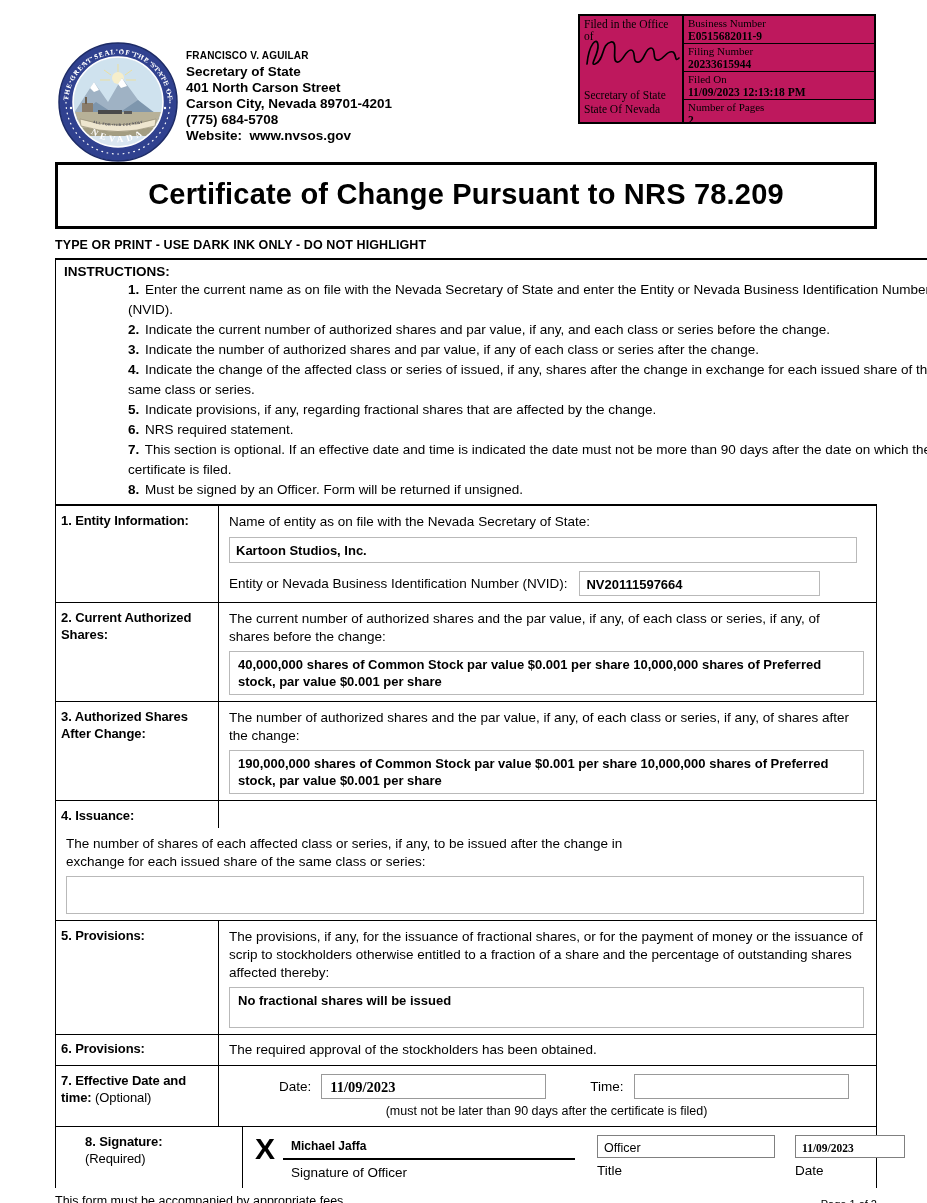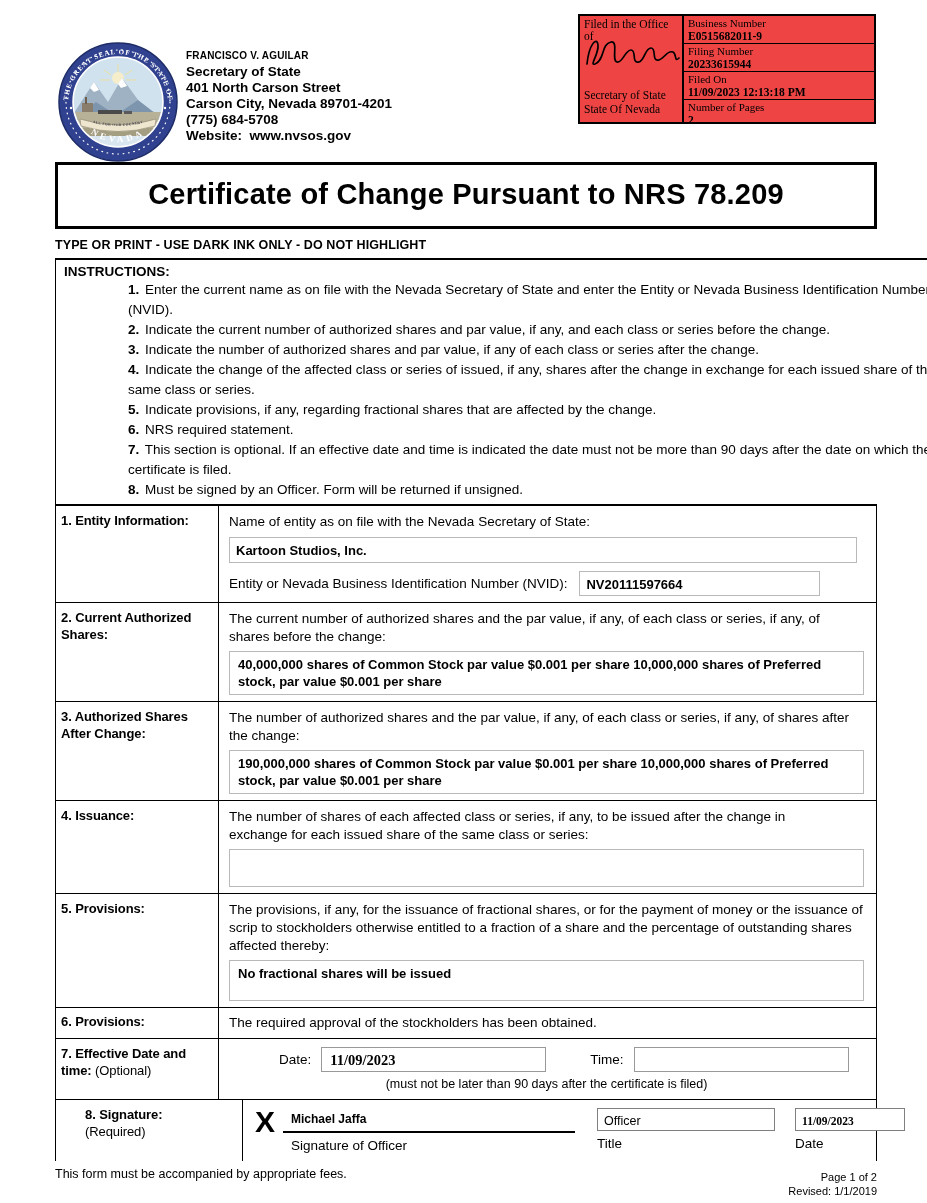--- a/index.html
+++ b/index.html
@@ -7,21 +7,21 @@
   body { width:927px; font-family:"Liberation Sans", sans-serif; color:#000; }
   .page { position:relative; width:927px; height:1203px; background:#fff; overflow:hidden; }
 
   
   .header { position:relative; height:162px; }
   .seal { position:absolute; left:58px; top:42px; width:120px; height:120px; }
   .sos-block { position:absolute; left:186px; top:50px; }
   .sos-name { font-size:10px; font-weight:bold; margin-bottom:3px; letter-spacing:.2px; }
   .sos-line { font-size:13.5px; font-weight:bold; line-height:16px; }
   .filing-box { position:absolute; left:578px; top:14px; width:298px; height:110px;
-    border:2px solid #000; display:flex; font-family:"Liberation Serif", serif; background:#ef4444; }
+    border:2px solid #000; display:flex; font-family:"Liberation Serif", serif; background:#be185d; }
   .fb-left { width:104px; border-right:2px solid #000; position:relative; padding:2px 4px; font-size:11.5px; }
   .fb-sig { position:absolute; left:1px; top:16px; width:100px; height:46px; }
   .fb-officer { position:absolute; left:4px; top:72px; font-size:11.5px; line-height:14px; }
   .fb-right { flex:1; display:flex; flex-direction:column; }
   .fb-cell { flex:1; border-bottom:1px solid #000; padding:0 4px; font-size:11px; line-height:13px; padding-top:1px; }
   .fb-cell:last-child { border-bottom:none; }
   .fb-val { font-weight:bold; font-size:11.5px; }
 
   
   .title-box { margin-left:55px; width:822px; border:3px solid #000; }
@@ -217,21 +217,21 @@
     </div>
 
     <div class="form-row" style="min-height:93px;">
       <div class="row-label">3. Authorized Shares After Change:</div>
       <div class="row-content">
         <div>The number of authorized shares and the par value, if any, of each class or series, if any, of shares after the change:</div>
         <div class="field-box value-box vb-2line">190,000,000 shares of Common Stock par value $0.001 per share 10,000,000 shares of Preferred stock, par value $0.001 per share</div>
       </div>
     </div>
 
-    <div class="form-row" style="min-height:82px;">
+    <div class="form-row" style="min-height:82px;flex-direction:column;">
       <div class="row-label">4. Issuance:</div>
       <div class="row-content">
         <div style="max-width:560px;">The number of shares of each affected class or series, if any, to be issued after the change in exchange for each issued share of the same class or series:</div>
         <div class="field-box value-box vb-empty"></div>
       </div>
     </div>
 
     <div class="form-row" style="min-height:107px;">
       <div class="row-label">5. Provisions:</div>
       <div class="row-content">

